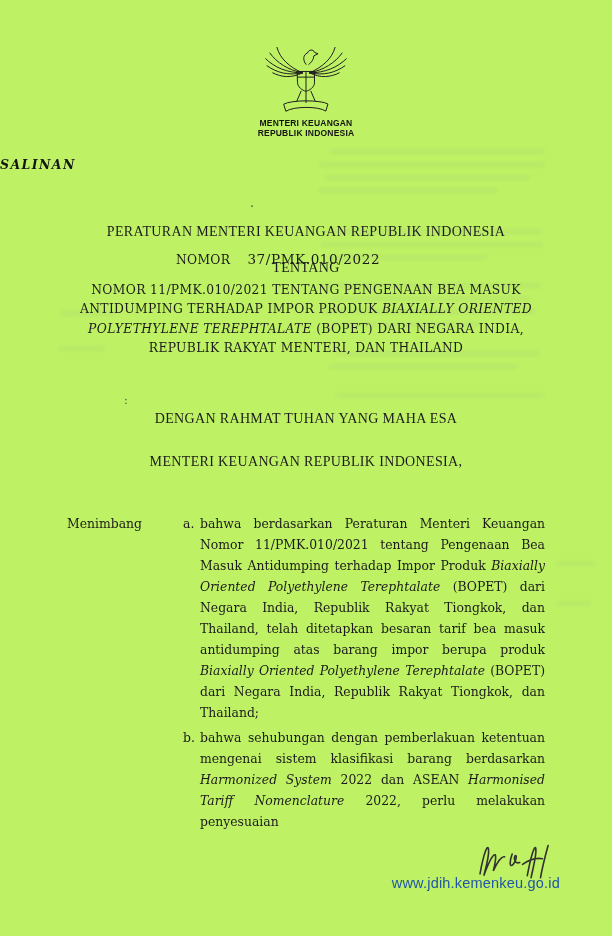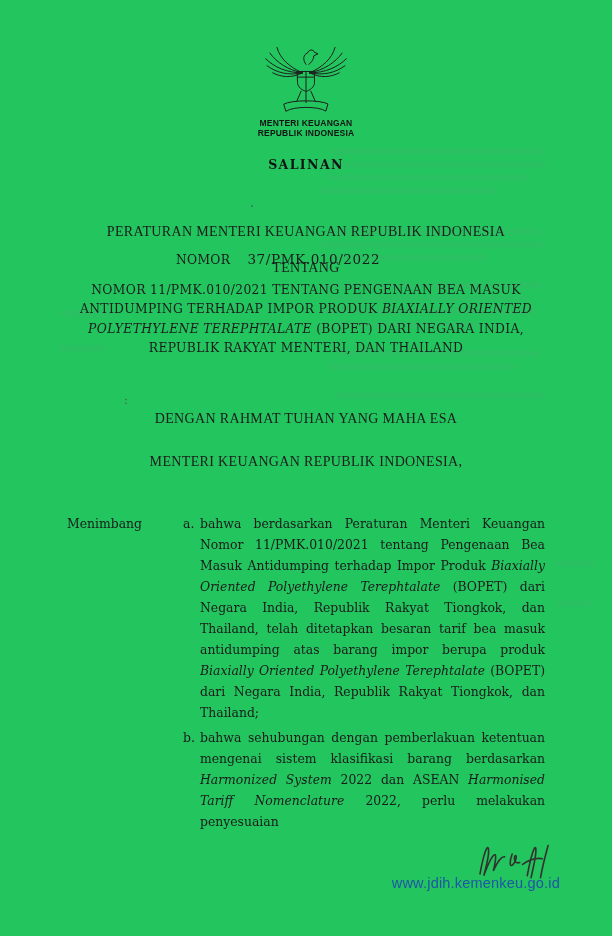--- a/index.html
+++ b/index.html
@@ -1,35 +1,35 @@
 <!DOCTYPE html>
 <html><head>
 <meta charset="utf-8">
 <style>
   html,body{margin:0;padding:0;background:#e8e8e8;}
   .page{
     position:relative;
     width:612px;height:936px;
     margin:0 auto;
-    background:#22c55e;
+    background:#bef264;
     font-family:"DejaVu Serif","Liberation Serif",serif;
     color:#1b1b1b;
     overflow:hidden;
   }
   
   .emblem{position:absolute;left:50%;top:36px;transform:translateX(-50%);}
   
   .ministry{
     position:absolute;top:119px;left:0;right:0;text-align:center;
     font-family:"Liberation Sans",sans-serif;font-weight:bold;
     font-size:8.5px;line-height:9.5px;letter-spacing:.2px;color:#141414;
   }
   .salinan{
-    position:absolute;top:157px;left:0;right:0;text-align:center;
-    font-weight:bold;font-size:12.5px;letter-spacing:1.4px;color:#141414;
+    position:absolute;top:157px;left:0;right:0;
+    font-weight:bold;font-size:12.5px;letter-spacing:1.4px;color:#141414;font-style:italic;
   }
   
   .stray-dot{position:absolute;left:250px;top:195px;font-size:13px;color:#555;}
   .stray-colon{position:absolute;left:124px;top:394px;font-size:11px;color:#555;}
   
   .t-center{position:absolute;left:0;right:0;text-align:center;font-size:14px;letter-spacing:.35px;color:#1c1c1c;font-family:Liberation Serif, serif;}
   .t-line1{top:224px;}
   .nomor-row{
     position:absolute;top:240px;left:0;right:0;
     display:flex;justify-content:center;align-items:baseline;gap:17px;

